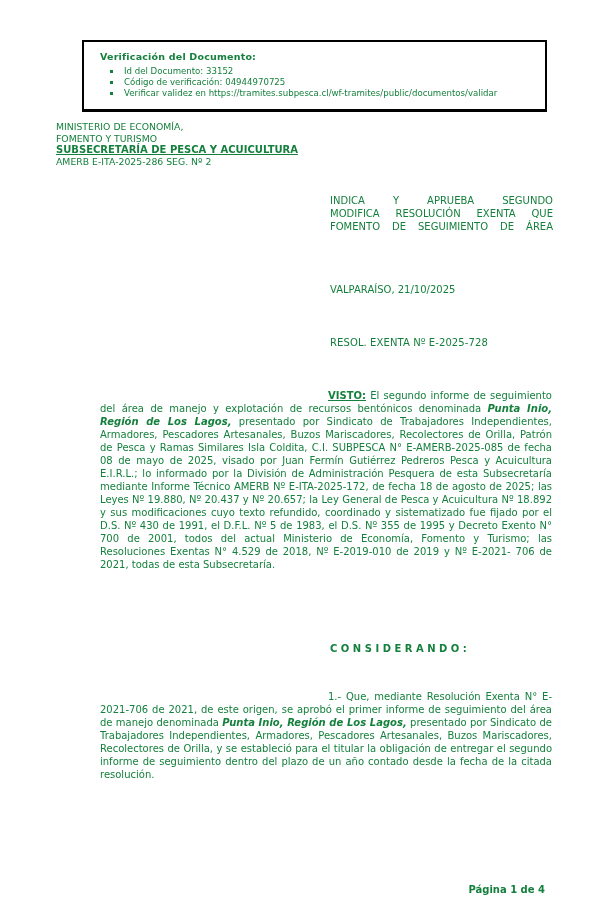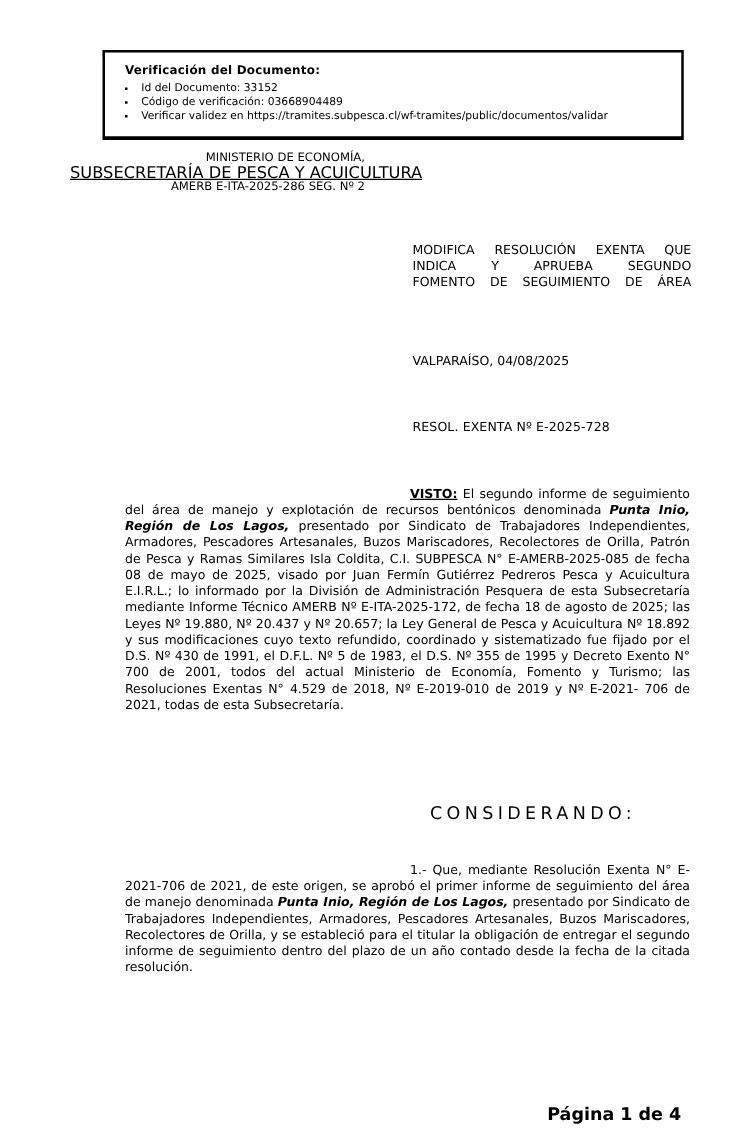--- a/index.html
+++ b/index.html
@@ -1,49 +1,49 @@
 <!DOCTYPE html>
 <html><head>
 <meta charset="utf-8">
 <style>
   html,body { margin:0; padding:0; background:#ffffff; }
   .page {
     position:relative;
     width:600px; height:918px;
     background:#ffffff;
     font-family:"DejaVu Sans", sans-serif;
-    color:#000000;
+    color:#15803d;
     overflow:hidden;
   }
   
   .verify-artifact {
     position:absolute; left:82px; top:43px; width:332px; height:3px;
     background:#000;
   }
   .verify-box {
     position:absolute; left:82px; top:40px; width:461px; height:67px;
     border:2px solid #000; border-bottom-width:3px;
     background:#fff;
   }
   .verify-title {
     margin:9px 0 0 16px;
     font-size:9.5px; font-weight:bold; letter-spacing:0.2px;
   }
   .verify-list {
-    margin:4px 0 0 0; padding:0 0 0 27px;
+    margin:4px 0 0 0; padding:0 0 0 38px;
     list-style:square;
     font-size:8.6px; line-height:11px;
   }
   .verify-list li { padding-left:2px; }
   .letterhead {
     position:absolute; left:56px; top:121px; width:236px;
-    text-align:right; font-size:9.3px; line-height:11.6px;
+    text-align:left; font-size:9.3px; line-height:11.6px;
     white-space:nowrap;
   }
-  .lh-bold { font-weight:normal; text-decoration:underline; font-size:13px; }
+  .lh-bold { font-weight:bold; text-decoration:underline; font-size:10px; }
   .subject {
     position:absolute; left:330px; top:194px; width:223px;
     font-size:10px; line-height:13px;
   }
   .subject .jl { text-align:justify; text-align-last:justify; }
   .place-date {
     position:absolute; left:330px; top:284px;
     font-size:10px;
   }
   .resol {
@@ -55,57 +55,58 @@
     margin:0;
     font-size:10px; line-height:13px;
     text-align:justify;
     text-indent:228px;
   }
   .visto { top:389px; }
   .p1 { top:690px; }
   .b  { font-weight:bold;text-decoration:underline; }
   .bi { font-weight:bold; font-style:italic; }
   .cons-heading {
-    position:absolute; left:344px; top:643px;
-    font-size:14px; font-weight:normal; letter-spacing:3.5px;
+    position:absolute; left:330px; top:643px;
+    font-size:10px; font-weight:bold; letter-spacing:3.5px;
   }
   .footer {
     position:absolute; right:55px; top:884px;
-    font-size:14px; font-weight:bold;
+    font-size:10px; font-weight:bold;
   }
 </style>
 </head>
 <body>
 
 <div class="page">
 
   <div class="verify-artifact"></div>
 
   <div class="verify-box">
     <div class="verify-title">Verificación del Documento:</div>
     <ul class="verify-list">
       <li>Id del Documento: 33152</li>
-      <li>Código de verificación: 03668904489</li>
+      <li>Código de verificación: 04944970725</li>
       <li>Verificar validez en https://tramites.subpesca.cl/wf-tramites/public/documentos/validar</li>
     </ul>
   </div>
 
   <div class="letterhead">
     <div>MINISTERIO DE ECONOMÍA,</div>
+    <div>FOMENTO Y TURISMO</div>
     <div class="lh-bold">SUBSECRETARÍA DE PESCA Y ACUICULTURA</div>
     <div>AMERB E-ITA-2025-286 SEG. Nº 2</div>
   </div>
 
   <div class="subject">
+    <div class="jl">INDICA Y APRUEBA SEGUNDO</div>
     <div class="jl">MODIFICA RESOLUCIÓN EXENTA QUE</div>
-    <div class="jl">INDICA Y APRUEBA SEGUNDO</div>
     <div class="jl">FOMENTO DE SEGUIMIENTO DE ÁREA</div>
   </div>
 
-  <div class="place-date">VALPARAÍSO, 04/08/2025</div>
+  <div class="place-date">VALPARAÍSO, 21/10/2025</div>
 
   <div class="resol">RESOL. EXENTA Nº E-2025-728</div>
 
   <p class="body-par visto"><span class="b">VISTO:</span><span> El segundo informe de seguimiento del área de manejo y explotación de recursos bentónicos denominada </span><span class="bi">Punta Inio, Región de Los Lagos,</span><span> presentado por Sindicato de Trabajadores Independientes, Armadores, Pescadores Artesanales, Buzos Mariscadores, Recolectores de Orilla, Patrón de Pesca y Ramas Similares Isla Coldita, C.I. SUBPESCA N° E-AMERB-2025-085 de fecha 08 de mayo de 2025, visado por Juan Fermín Gutiérrez Pedreros Pesca y Acuicultura E.I.R.L.; lo informado por la División de Administración Pesquera de esta Subsecretaría mediante Informe Técnico AMERB Nº E-ITA-2025-172, de fecha 18 de agosto de 2025; las Leyes Nº 19.880, Nº 20.437 y Nº 20.657; la Ley General de Pesca y Acuicultura Nº 18.892 y sus modificaciones cuyo texto refundido, coordinado y sistematizado fue fijado por el D.S. Nº 430 de 1991, el D.F.L. Nº 5 de 1983, el D.S. Nº 355 de 1995 y Decreto Exento N° 700 de 2001, todos del actual Ministerio de Economía, Fomento y Turismo; las Resoluciones Exentas N° 4.529 de 2018, Nº E-2019-010 de 2019 y Nº E-2021- 706 de 2021, todas de esta Subsecretaría.</span></p>
 
   <div class="cons-heading">CONSIDERANDO:</div>
 
   <p class="body-par p1"><span>1.- Que, mediante Resolución Exenta N° E-2021-706 de 2021, de este origen, se aprobó el primer informe de seguimiento del área de manejo denominada </span><span class="bi">Punta Inio, Región de Los Lagos,</span><span> presentado por Sindicato de Trabajadores Independientes, Armadores, Pescadores Artesanales, Buzos Mariscadores, Recolectores de Orilla, y se estableció para el titular la obligación de entregar el segundo informe de seguimiento dentro del plazo de un año contado desde la fecha de la citada resolución.</span></p>
 
   <div class="footer">Página 1 de 4</div>

